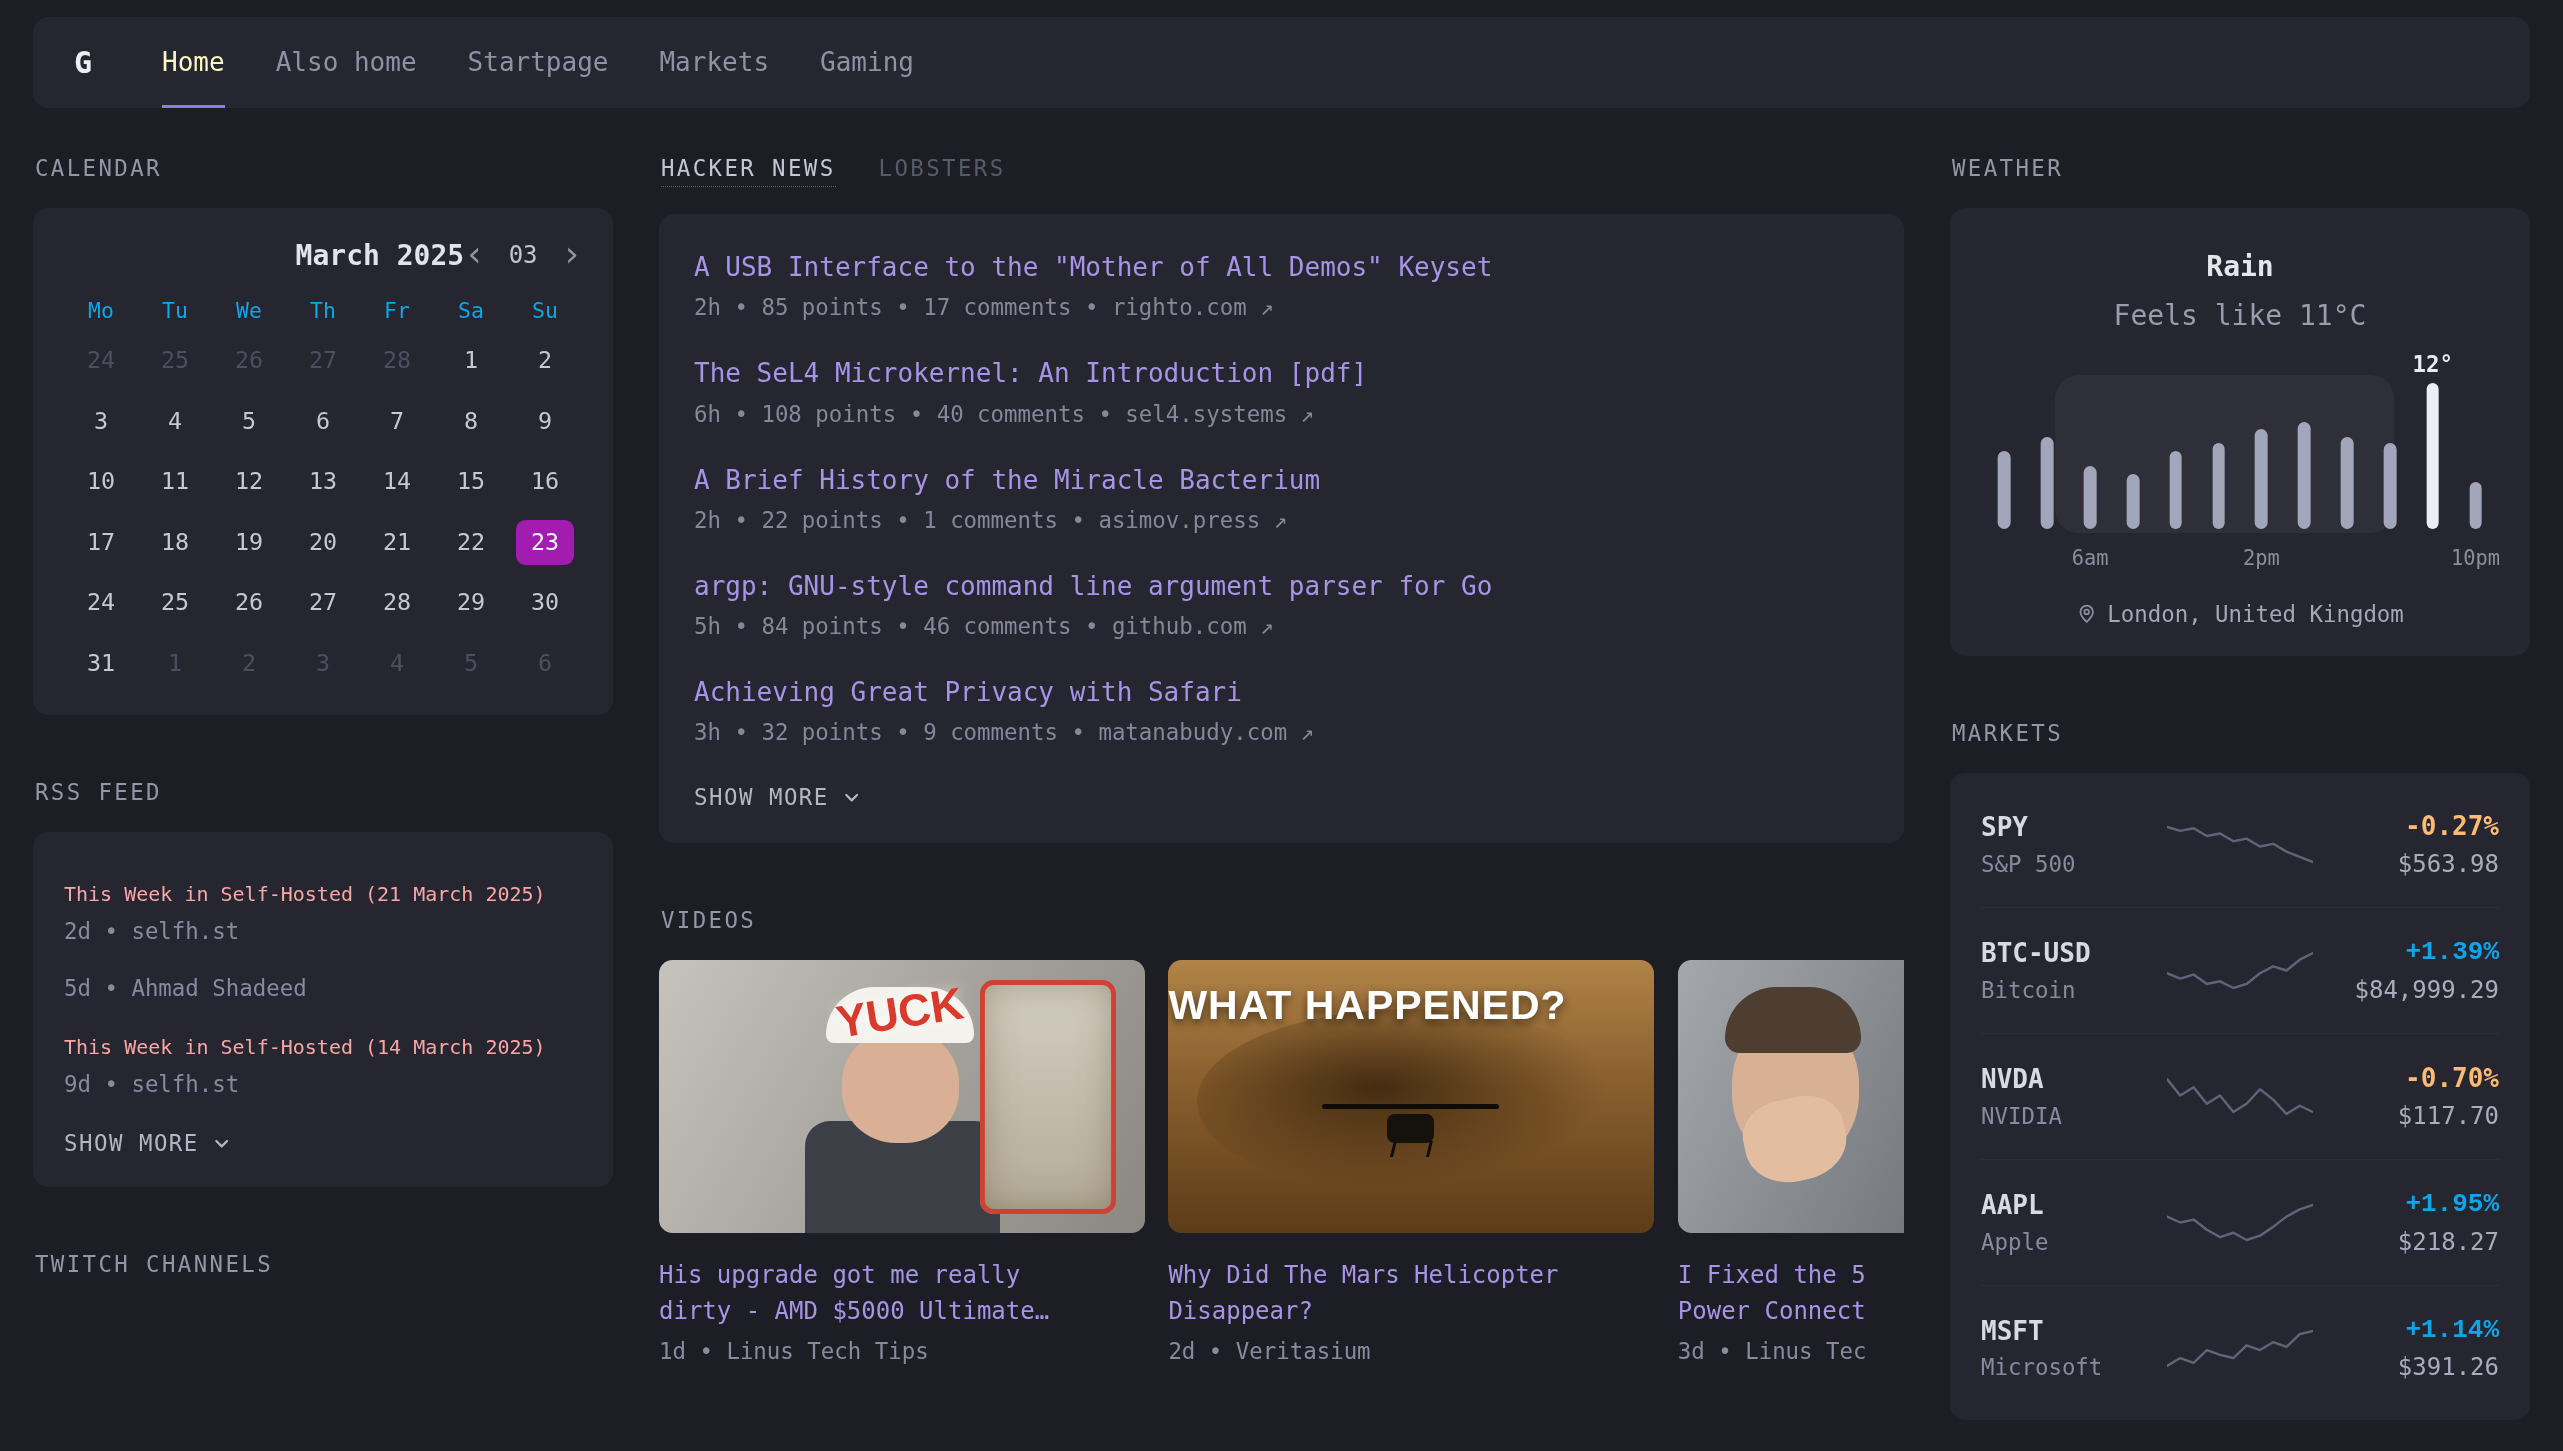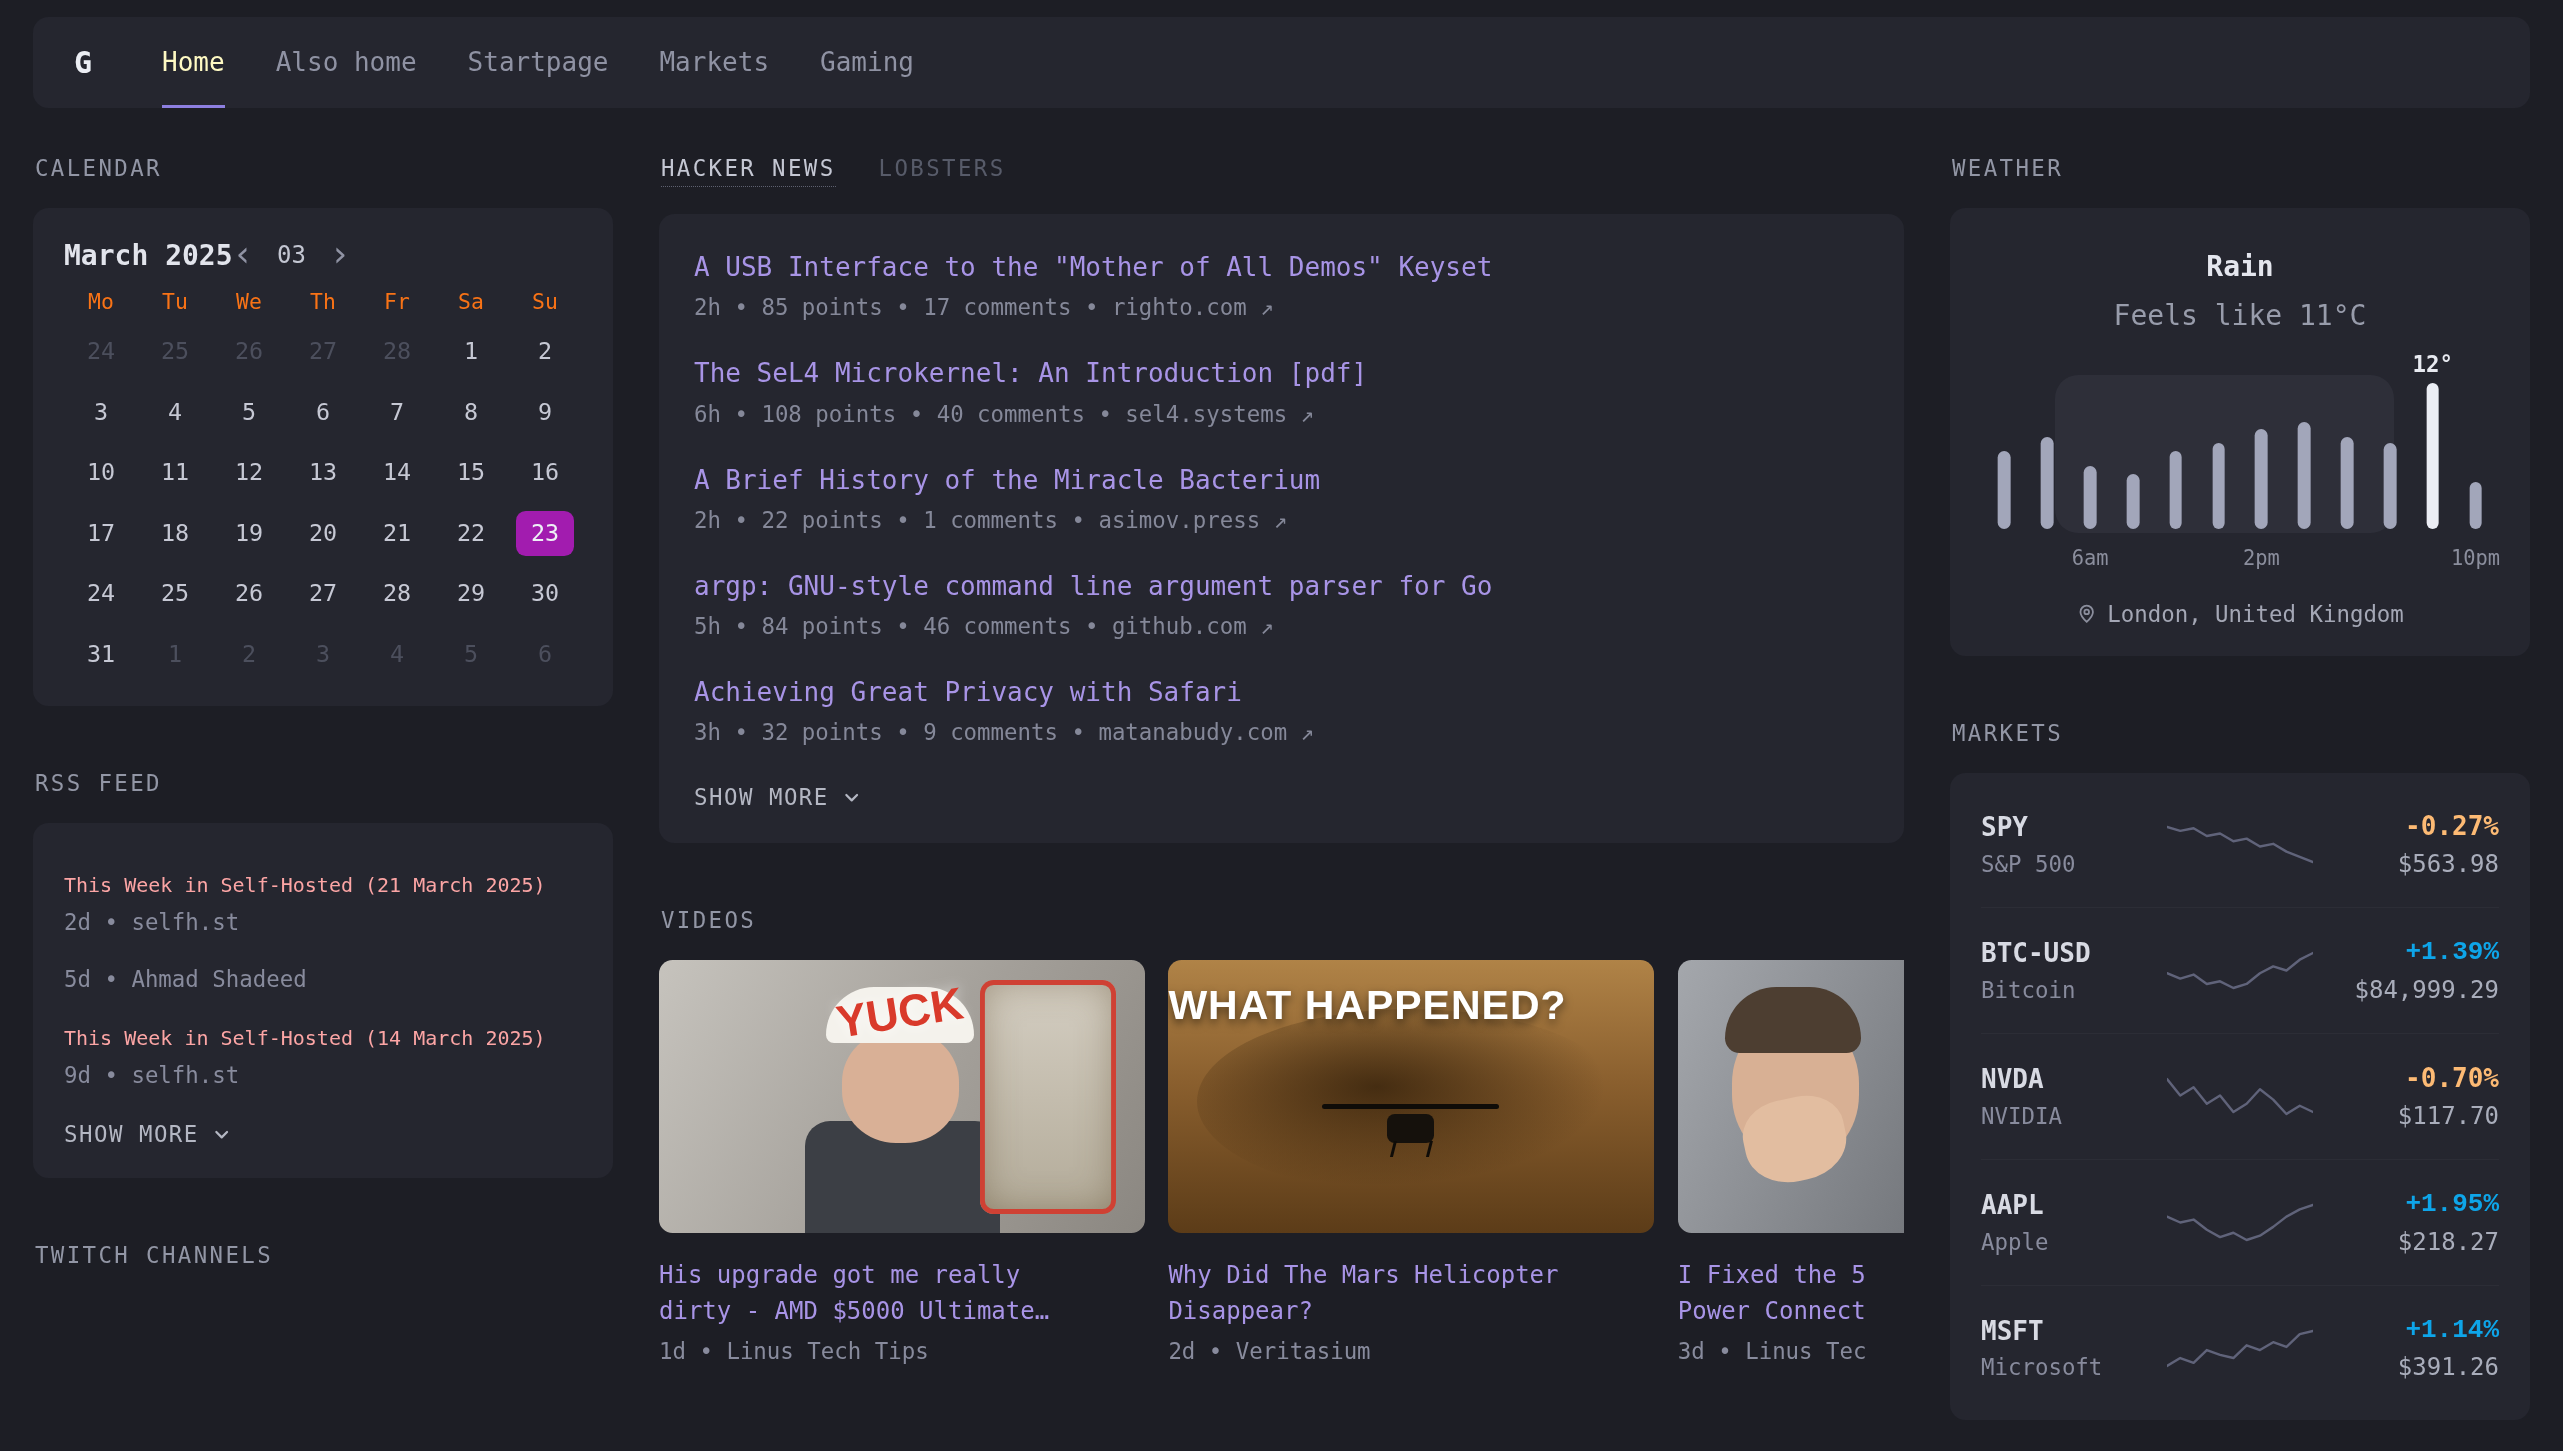--- a/index.html
+++ b/index.html
@@ -21,28 +21,28 @@
   .col-mid { flex:1; min-width:0; }
   .section + .section { margin-top:64px; }
   .section-head { display:flex; gap:43px; align-items:baseline; margin-bottom:27px; padding-left:1.9px; }
   .section-label { font-size:22.4px; letter-spacing:2.4px; color:#9296a5; }
   .tab-label { cursor:pointer; }
   .tab-label.active { color:#c4c7d3; border-bottom:1.9px dotted #5e6170; padding-bottom:5.8px; }
   .tab-label.dim { color:#575b69; }
 
   
   .cal-card { padding:31px 31px 29px; }
-  .cal-header { display:flex; justify-content:flex-start; align-items:center; margin-bottom:17px; }
+  .cal-header { display:flex; justify-content:flex-end; align-items:center; margin-bottom:26px; }
   .cal-month { font-size:28px; font-weight:bold; color:#e2e4ec; }
   .cal-controls { display:flex; align-items:center; gap:23.4px; }
   .cal-arrow { font-size:35px; color:#8f92a3; cursor:pointer; line-height:0.9; }
   .cal-num { font-size:24px; color:#c3c6d2; }
   .cal-grid { display:grid; grid-template-columns:repeat(7,1fr); row-gap:15.6px; text-align:center; }
   .cal-dow { margin-bottom:15.6px; }
-  .cal-dow-cell { font-size:21.4px; color:#f97316; }
+  .cal-dow-cell { font-size:21.4px; color:#0ea5e9; }
   .cal-day { font-size:23.4px; color:#c6c8d4; width:58px; height:45px; line-height:45px; margin:0 auto; border-radius:9.7px; cursor:pointer; }
   .cal-day.muted { color:#4c4f5d; }
   .cal-day.selected { background:#a21caf; color:#eef0f6; }
 
   
   .rss-card { padding:31px; }
   .feed-item { margin-bottom:31px; }
   .feed-title { font-size:20px; line-height:1.55; color:#fca5a5; cursor:pointer;margin-top:16px; }
   .feed-meta { margin-top:7.8px; font-size:22.4px; color:#888b9d; }
   .show-more { display:flex; align-items:center; gap:11.7px; font-size:22.4px; letter-spacing:1.5px; color:#b4b7c3; cursor:pointer; margin-top:33px; }

